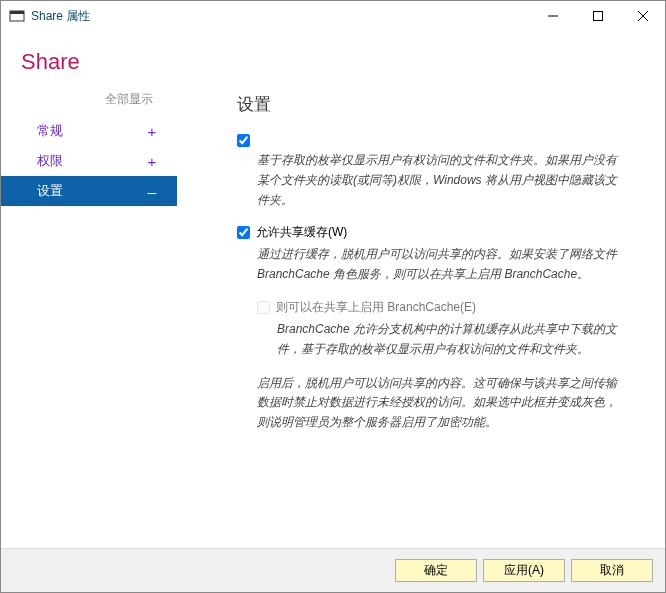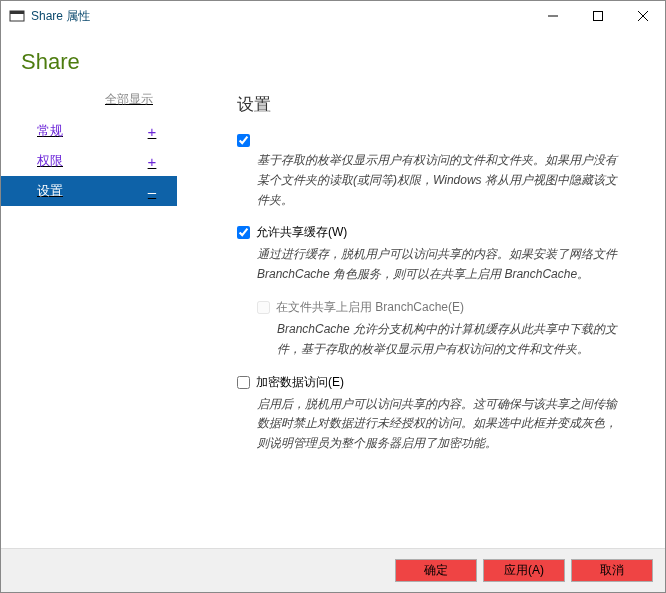--- a/index.html
+++ b/index.html
@@ -3,37 +3,37 @@
 <meta charset="utf-8">
 <style>
 * { box-sizing: border-box; margin: 0; padding: 0; }
 body { font-family: "Microsoft YaHei", "Segoe UI", sans-serif; font-size: 12px; background: #fff; width: 666px; height: 593px; border: 1px solid #888; display: flex; flex-direction: column; }
 .titlebar { height: 30px; display: flex; align-items: center; padding: 0 0 0 8px; }
 .titlebar-icon { width: 16px; height: 16px; margin-right: 6px; display: inline-flex; align-items: center; justify-content: center; }
 .titlebar-text { flex: 1; font-size: 12px; color: #0c4a6e; }
 .titlebar-btns { display: flex; }
 .titlebar-btn { width: 45px; height: 30px; display: flex; align-items: center; justify-content: center; color: #000; }
 .titlebar-btn svg { width: 10px; height: 10px; }
-.header { padding: 18px 0 16px 20px; color: #4d7c0f; font-size: 22px; font-weight: 300; }
+.header { padding: 18px 0 16px 20px; color: #be185d; font-size: 22px; font-weight: 300; }
 .body-area { flex: 1; display: flex; overflow: hidden; }
-.sidebar { width: 176px; padding-right: 0; text-decoration: underline; }
+.sidebar { width: 176px; padding-right: 0; }
 .show-all { text-align: right; padding: 0 24px 8px 0; color: #888; font-size: 12px; }
 .nav-item { display: flex; justify-content: space-between; align-items: center; padding: 6px 18px 6px 36px; font-size: 13px; color: #6d28d9; }
 .nav-item .sign { font-family: "Segoe UI", sans-serif; font-size: 15px; width: 14px; text-align: center; }
 .nav-item.active { background: #0e62a8; color: #fff; }
 .content { flex: 1; padding: 0 28px 0 60px; }
 .content-title { font-size: 17px; color: #333; margin-bottom: 18px; margin-top: 2px; }
 .checkbox-row { display: flex; align-items: center; margin-bottom: 4px; }
 .checkbox-row input[type=checkbox] { width: 13px; height: 13px; margin-right: 6px; }
 .checkbox-label { font-size: 12px; color: #000; }
 .desc { font-size: 12px; color: #444; line-height: 1.65; margin: 3px 16px 14px 20px; font-style: italic; }
 .indent { margin-left: 20px; }
 .indent .desc { margin-left: 20px; margin-bottom: 14px; }
 .footer { height: 44px; border-top: 1px solid #ddd; display: flex; justify-content: flex-end; align-items: center; padding: 0 12px; gap: 6px; background: #f0f0f0; }
-.footer button { min-width: 82px; height: 23px; font-size: 12px; background: #ef4444; border: 1px solid #adadad; padding: 0 12px; font-family: inherit; }
+.footer button { min-width: 82px; height: 23px; font-size: 12px; background: #fef9c3; border: 1px solid #adadad; padding: 0 12px; font-family: inherit; }
 .disabled-check { opacity: 0.55; }
 </style>
 </head>
 <body>
 
 <div class="titlebar">
   <span class="titlebar-icon">
     <svg viewBox="0 0 16 16">
         <rect x="1" y="3" width="14" height="10" fill="none" stroke="#333" stroke-width="1"></rect>
         <rect x="1" y="3" width="14" height="3" fill="#333"></rect>
@@ -89,29 +89,25 @@
 
     <div class="checkbox-row">
       <input type="checkbox" checked="" style="">
       <span class="checkbox-label">允许共享缓存(W)</span>
     </div>
     <div class="desc">通过进行缓存，脱机用户可以访问共享的内容。如果安装了网络文件 BranchCache 角色服务，则可以在共享上启用 BranchCache。</div>
 
     <div class="indent">
       <div class="checkbox-row disabled-check">
         <input type="checkbox" disabled="" style="">
-        <span class="checkbox-label">在文件共享上启用 BranchCache(E)</span>
+        <span class="checkbox-label">则可以在共享上启用 BranchCache(E)</span>
       </div>
       <div class="desc">BranchCache 允许分支机构中的计算机缓存从此共享中下载的文件，基于存取的枚举仅显示用户有权访问的文件和文件夹。</div>
     </div>
 
-    <div class="checkbox-row">
-      <input type="checkbox" style="">
-      <span class="checkbox-label">加密数据访问(E)</span>
-    </div>
     <div class="desc">启用后，脱机用户可以访问共享的内容。这可确保与该共享之间传输数据时禁止对数据进行未经授权的访问。如果选中此框并变成灰色，则说明管理员为整个服务器启用了加密功能。</div>
   </div>
 </div>
 
 <div class="footer">
   <button>确定</button>
   <button>应用(A)</button>
   <button>取消</button>
 </div>
 

